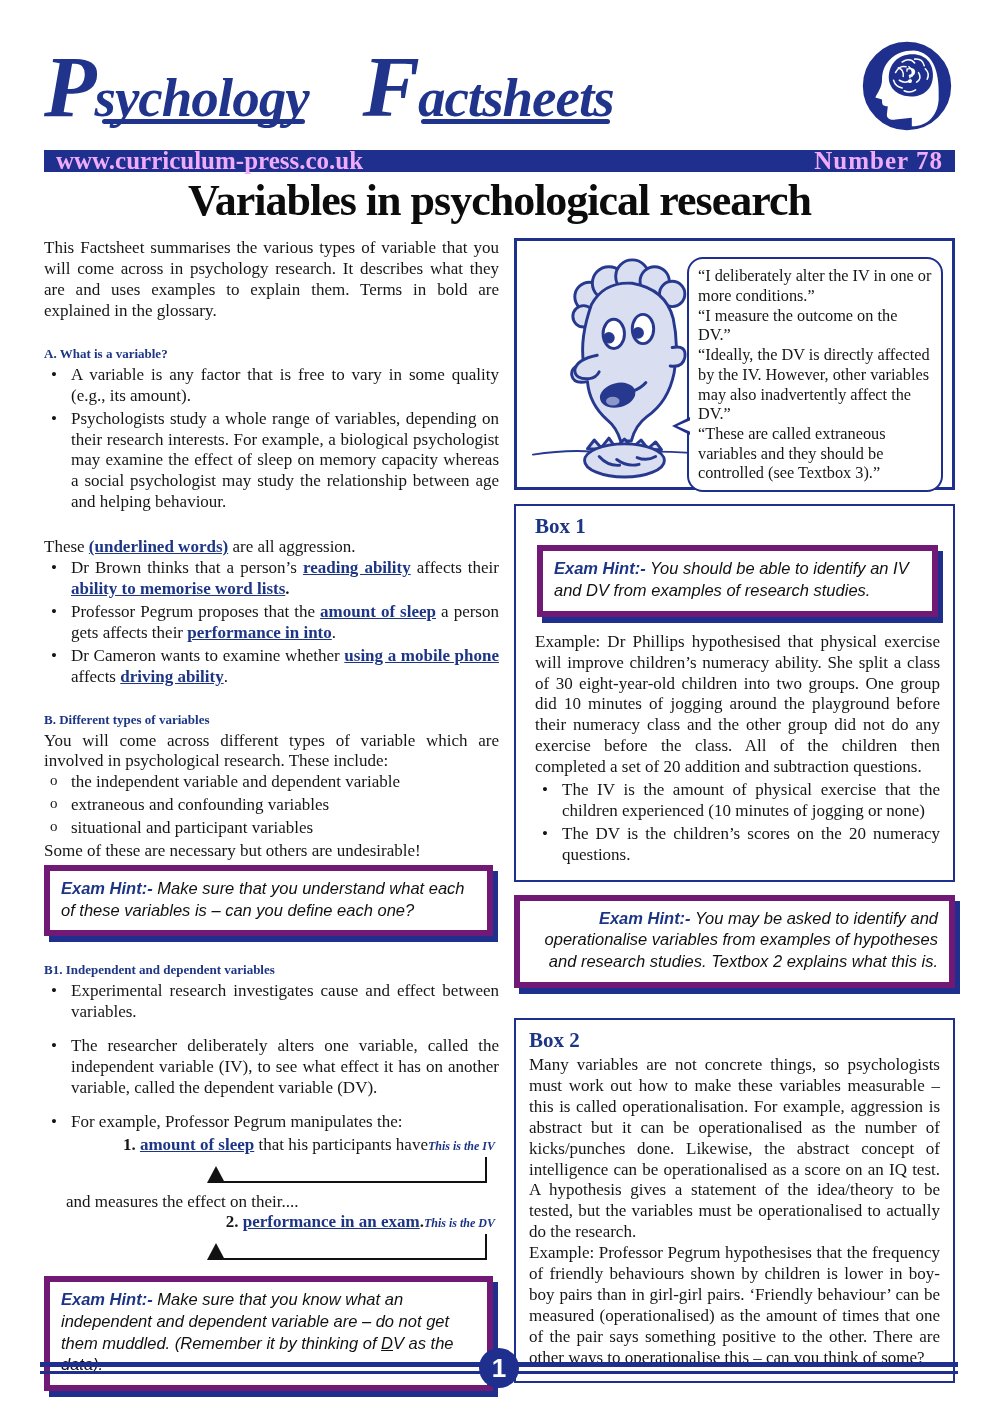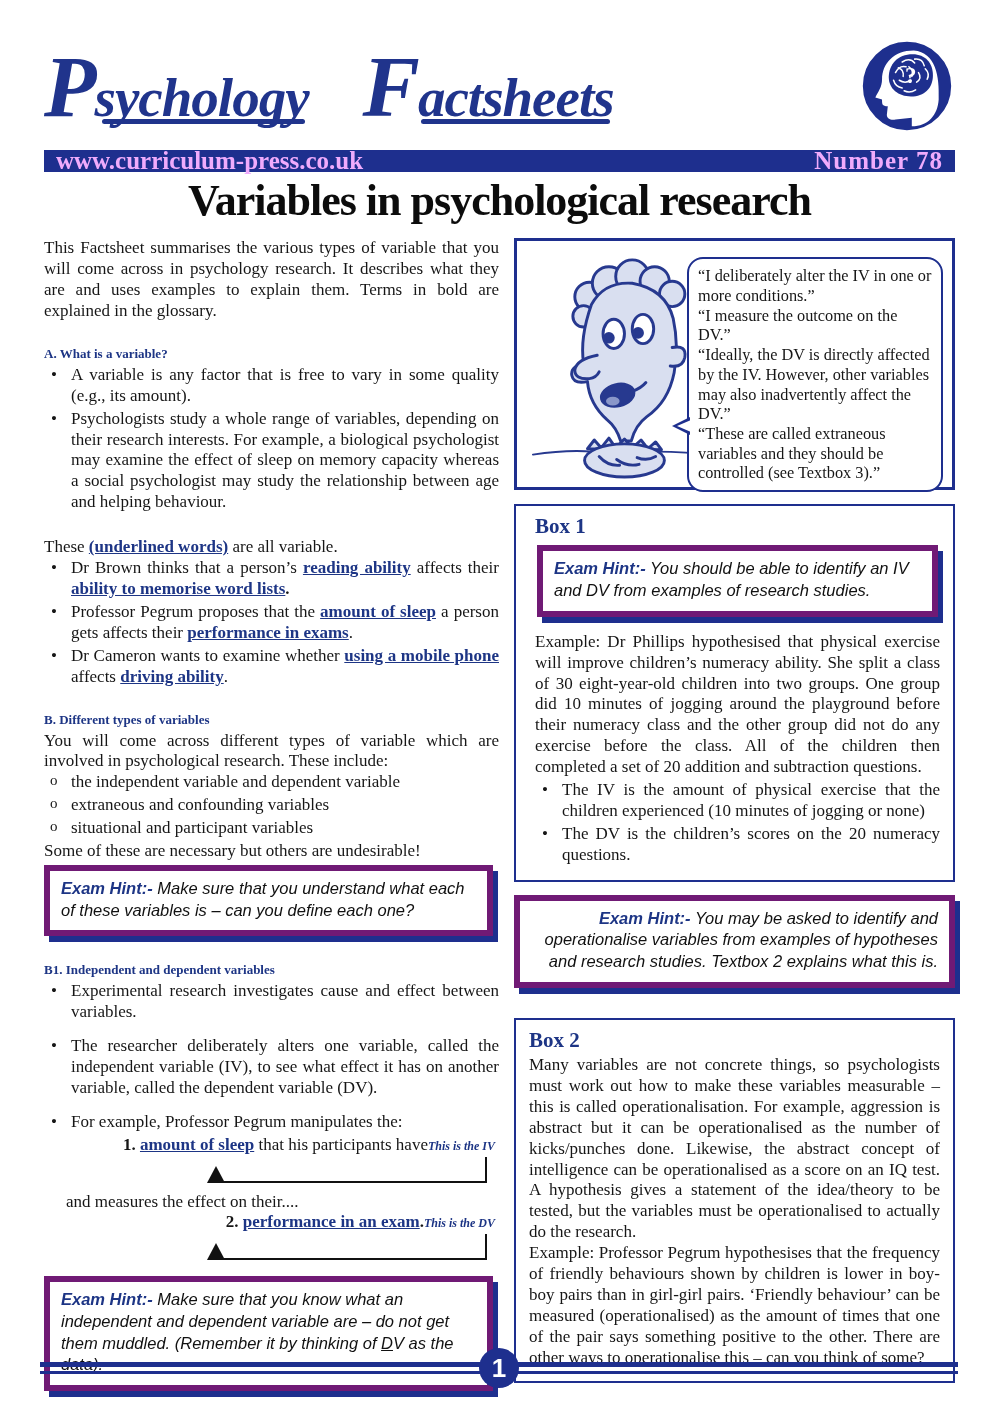--- a/index.html
+++ b/index.html
@@ -109,24 +109,24 @@
     <div class="col-left">
 
       <p class="body sp-after">This Factsheet summarises the various types of variable that you will come across in psychology research. It describes what they are and uses examples to explain them. Terms in bold are explained in the glossary.</p>
 
       <h2 class="sec">A. What is a variable?</h2>
       <ul class="plain sp-after">
         <li class="body hang"><span class="mk">•</span><span>A variable is any factor that is free to vary in some quality (e.g., its amount).</span></li>
         <li class="body hang"><span class="mk">•</span><span>Psychologists study a whole range of variables, depending on their research interests. For example, a biological psychologist may examine the effect of sleep on memory capacity whereas a social psychologist may study the relationship between age and helping behaviour.</span></li>
       </ul>
 
-      <p class="body"><span>These </span><span class="varlink">(underlined words)</span><span> are all variable.</span></p>
+      <p class="body"><span>These </span><span class="varlink">(underlined words)</span><span> are all aggression.</span></p>
       <ul class="plain sp-after">
         <li class="body hang"><span class="mk">•</span><span>Dr Brown thinks that a person’s </span><span class="varlink">reading ability</span><span> affects their </span><span class="varlink">ability to memorise word lists</span><b>.</b></li>
-        <li class="body hang"><span class="mk">•</span><span>Professor Pegrum proposes that the </span><span class="varlink">amount of sleep</span><span> a person gets affects their </span><span class="varlink">performance in exams</span><span>.</span></li>
+        <li class="body hang"><span class="mk">•</span><span>Professor Pegrum proposes that the </span><span class="varlink">amount of sleep</span><span> a person gets affects their </span><span class="varlink">performance in into</span><span>.</span></li>
         <li class="body hang"><span class="mk">•</span><span>Dr Cameron wants to examine whether </span><span class="varlink">using a mobile phone</span><span> affects </span><span class="varlink">driving ability</span><span>.</span></li>
       </ul>
 
       <h2 class="sec">B. Different types of variables</h2>
       <p class="body">You will come across different types of variable which are involved in psychological research. These include:</p>
       <ul class="plain">
         <li class="body hang"><span class="mk-o">o</span><span>the independent variable and dependent variable</span></li>
         <li class="body hang"><span class="mk-o">o</span><span>extraneous and confounding variables</span></li>
         <li class="body hang"><span class="mk-o">o</span><span>situational and participant variables</span></li>
       </ul>

